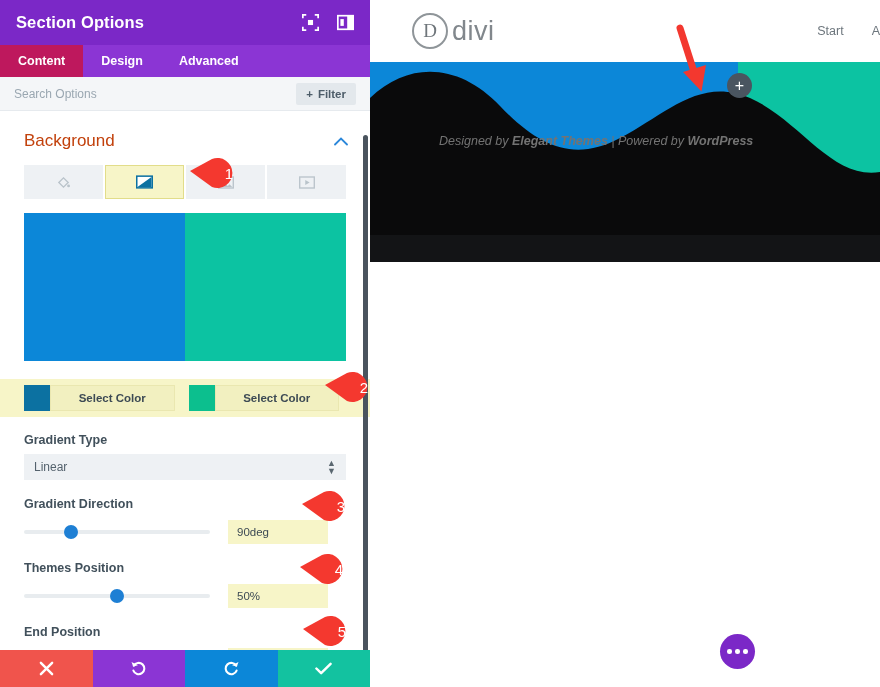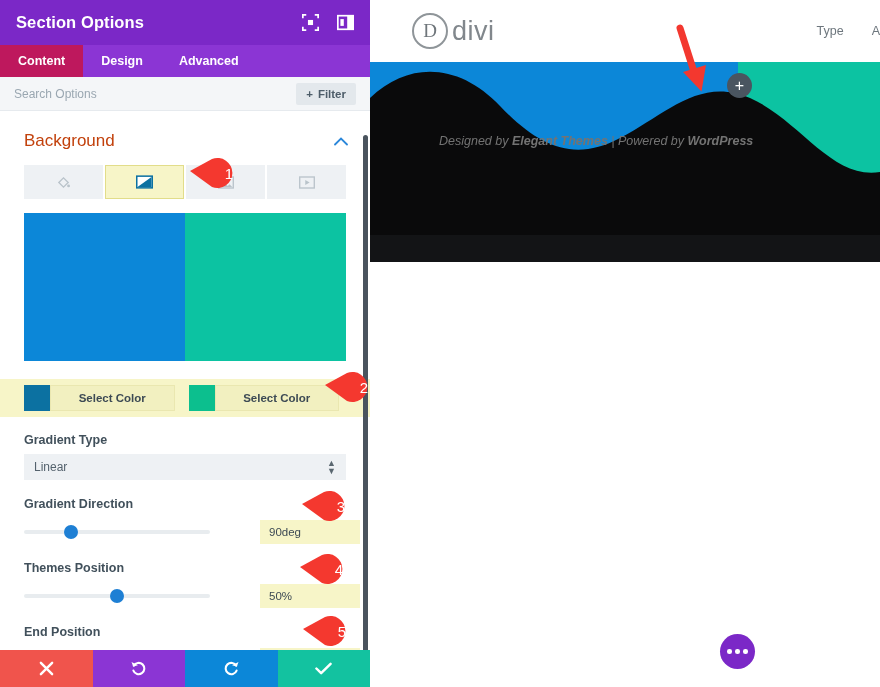--- a/index.html
+++ b/index.html
@@ -115,21 +115,21 @@
     padding:0 10px; font-size:12px; color:#54626d; cursor:pointer;
     position:relative;
   }
   .select-arrows{
     margin-left:auto; font-size:9px; line-height:8px; color:#5a6770;
     display:flex; flex-direction:column; align-items:center;
   }
 
   
   .slider-block{ margin-top:17px; padding:0 0 0 24px; display:block; }
-  .slider-row{ display:flex; align-items:center; margin-top:9px;gap:32px; }
+  .slider-row{ display:flex; align-items:center; margin-top:9px; }
   .slider-track{
     position:relative; width:186px; height:4px; background:#e8ecef;
     border-radius:2px; cursor:pointer;
   }
   .slider-knob{
     position:absolute; top:50%; width:14px; height:14px; border-radius:50%;
     background:#1e7fd4; transform:translate(-50%,-50%); cursor:pointer;
   }
   .val-box{
     margin-left:18px; width:100px; height:24px; background:#f7f5c8;
@@ -220,21 +220,21 @@
 <body>
 
 <div id="preview">
 
   <div class="site-nav">
     <div class="logo">
       <div class="logo-circle">D</div>
       <div class="logo-text">divi</div>
     </div>
     <div class="nav-links">
-      <span>Type</span>
+      <span>Start</span>
       <span>A</span>
     </div>
   </div>
 
   <div class="hero">
     <div class="hero-bg">
       <div class="hero-blue"></div>
       <div class="hero-teal"></div>
     </div>
 

